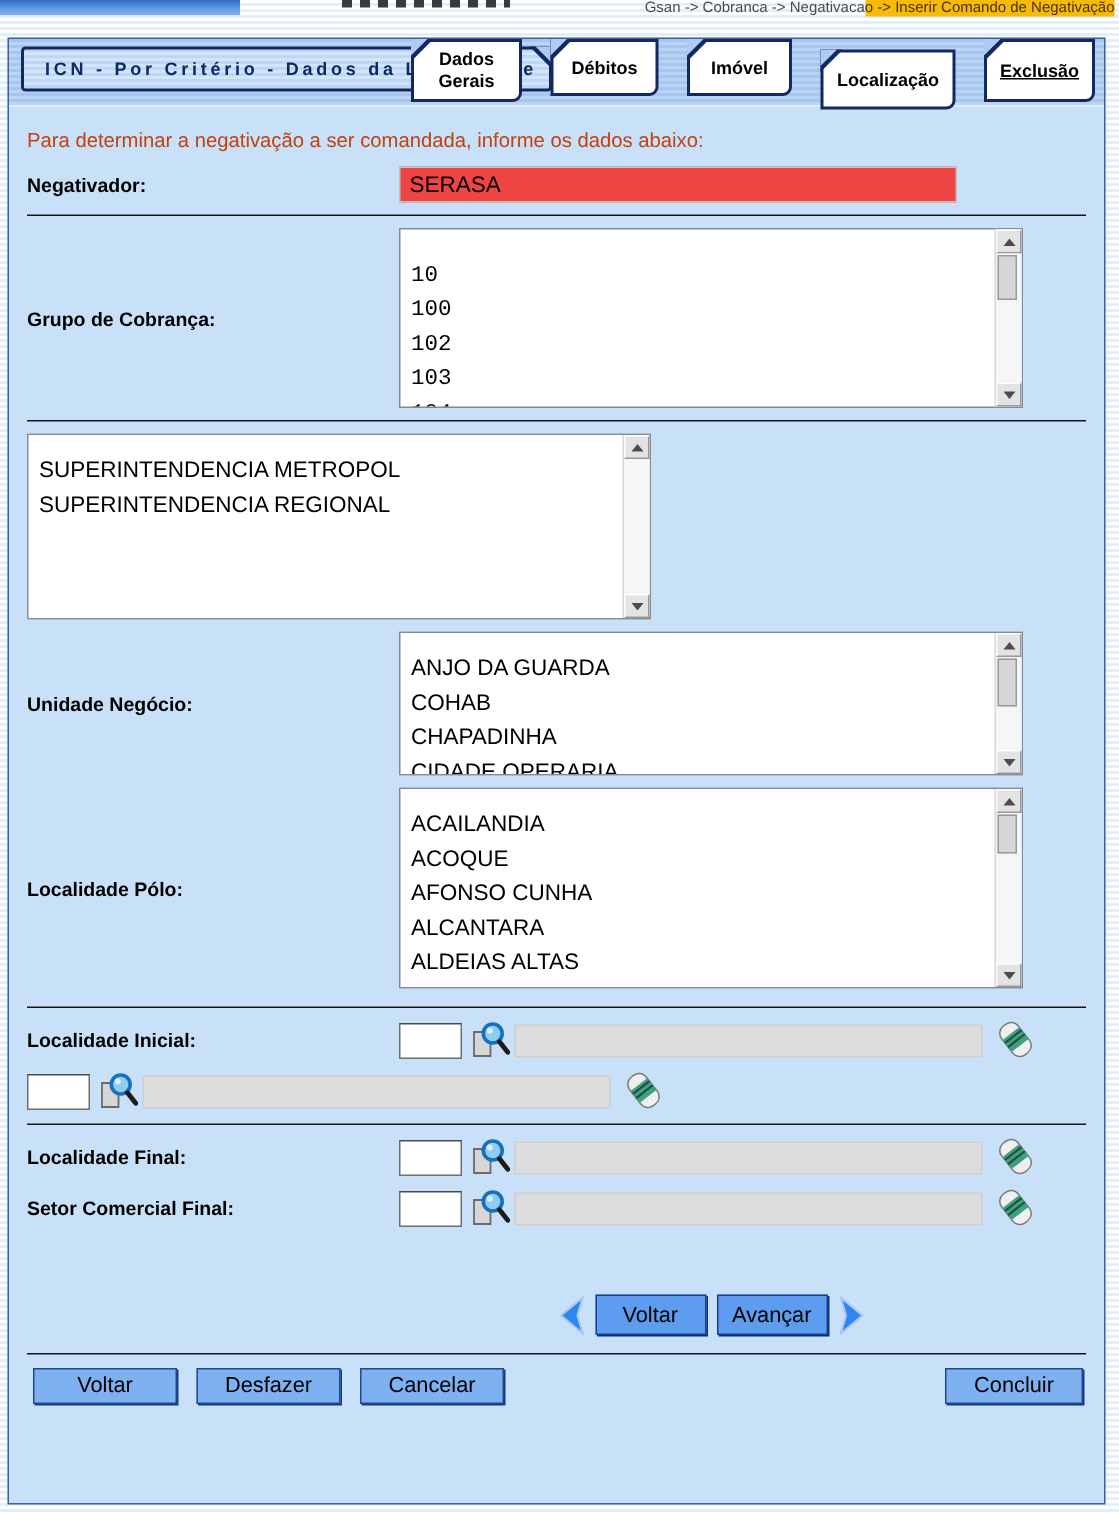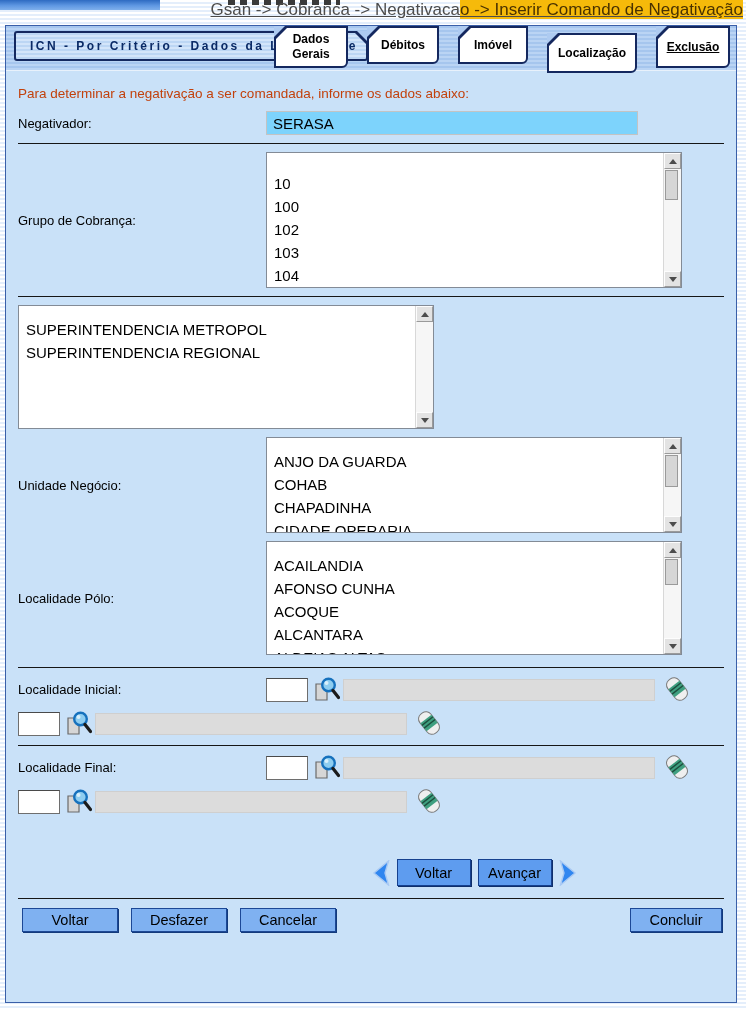--- a/index.html
+++ b/index.html
@@ -6,21 +6,21 @@
   body{
     width:746px;height:1010px;position:relative;overflow:hidden;
     font-family:"Liberation Sans",sans-serif;
     background:repeating-linear-gradient(180deg,#ffffff 0 2px,#e4eefb 2px 4px);
   }
   
   .topbar-remnant{position:absolute;left:0;top:0;width:160px;height:10px;
     background:linear-gradient(180deg,#2e6bc2 0%,#5e97e2 55%,#7fb0ec 100%);}
   .logo-remnant{position:absolute;left:228px;top:0;width:112px;height:5px;
     background:repeating-linear-gradient(90deg,#3a3a3a 0 7px,transparent 7px 12px);}
-  .breadcrumb{position:absolute;top:0;right:3px;font-size:17px;color:#4c4c4c;white-space:nowrap;text-decoration:underline;}
+  .breadcrumb{position:absolute;top:0;right:3px;font-size:10px;color:#4c4c4c;white-space:nowrap;}
   .breadcrumb .hl{background:#f6ba0a;color:#4a3200;}
 
   
   .container{position:absolute;left:5px;top:25px;width:732px;height:978px;
     background:#c9e1f8;border:1px solid #3a5fa8;box-sizing:border-box;}
 
   
   .band{position:relative;height:44px;
     background:repeating-linear-gradient(180deg,#a6c6ee 0 2px,#bad4f4 2px 4px);
     border-bottom:1px solid #e8f1fb;}
@@ -44,35 +44,35 @@
     border-style:solid;border-width:11px 11px 0 0;border-color:#aecbf1 transparent transparent transparent;}
   .tab.t-dados{width:56px;height:30px;line-height:15px;}
   .tab.t-debitos{width:54px;height:26px;line-height:26px;}
   .tab.t-imovel{width:52px;height:26px;line-height:26px;}
   .tab.t-loc{width:72px;height:28px;line-height:28px;margin-top:7px;}
   .tab.t-excl{width:56px;height:30px;line-height:30px;text-decoration:underline;}
 
   
   .instruction{font-size:13.5px;color:#c2410c;margin:15px 10px 10px 12px;}
   .field-row{display:flex;align-items:center;padding:0 10px 0 12px;}
-  .flabel{width:248px;font-size:13px;font-weight:normal;color:#000;flex:none;}
+  .flabel{width:248px;font-size:13px;font-weight:bold;color:#000;flex:none;}
   .sep{border:0;border-top:1px solid #161616;margin:8px 12px;}
 
-  .text-disabled{width:358px;height:20px;background:#7dd3fc;border:1px solid #c3c3c3;
+  .text-disabled{width:358px;height:20px;background:#ef4444;border:1px solid #c3c3c3;
     font-size:15px;color:#000;padding:1px 6px;font-family:inherit;}
 
   
   .listbox{width:416px;background:#fff;border:1px solid #838b96;display:flex;
     box-sizing:border-box;cursor:default;}
   .list-items{flex:1;overflow:hidden;padding:12px 0 0 7px;font-size:15px;line-height:23px;color:#000;}
   .list-items.pad-lg{padding-top:19px;}
-  .lb-grupo{height:136px;}
+  .lb-grupo{height:120px;font-family:Liberation Mono, monospace;}
   .lb-gerencia{height:124px;}
   .lb-unidade{height:96px;}
-  .lb-polo{height:114px;gap:42px;}
+  .lb-polo{height:134px;gap:42px;}
   .option{white-space:nowrap;}
 
   
   .sb{width:17px;flex:none;background:#f3f3f3;border-left:1px solid #d8d8d8;
     display:flex;flex-direction:column;}
   .sb-btn{height:16px;flex:none;background:#e3e3e3;border:1px solid #fdfdfd;
     border-right-color:#9a9a9a;border-bottom-color:#9a9a9a;
     display:flex;align-items:center;justify-content:center;cursor:pointer;box-sizing:border-box;}
   .tri-up{width:0;height:0;border-left:4px solid transparent;border-right:4px solid transparent;
     border-bottom:5px solid #4c4c4c;}
@@ -198,22 +198,22 @@
           </div>
       </div>
     </div>
   </div>
 
   <div class="field-row" style="margin-top:8px;">
     <span class="flabel">Localidade Pólo:</span>
     <div class="listbox lb-polo">
       <div class="list-items">
         <div class="option">ACAILANDIA</div>
+        <div class="option">ACOQUE</div>
         <div class="option">AFONSO CUNHA</div>
-        <div class="option">ACOQUE</div>
         <div class="option">ALCANTARA</div>
         <div class="option">ALDEIAS ALTAS</div>
       </div>
       <div class="sb">
         <div class="sb-btn">
             <span class="tri-up"></span>
           </div>
         <div class="sb-track">
             <div class="sb-thumb" style="height:26px;"></div>
           </div>
@@ -296,20 +296,21 @@
           <rect x="5" y="1" width="14" height="24" rx="6" fill="#efefef" stroke="#7a7a7a" stroke-width="1"></rect>
           <rect x="5" y="8" width="14" height="10" fill="#3f9f80"></rect>
           <line x1="5" y1="10.5" x2="19" y2="10.5" stroke="#1c4f3e" stroke-width="1.4"></line>
           <line x1="5" y1="14" x2="19" y2="14" stroke="#1c4f3e" stroke-width="1.4"></line>
         </g>
       </svg>
     </button>
   </div>
 
   <div class="field-row lookup-row">
+    <span class="flabel">Setor Comercial Final:</span>
     <input class="code-input" value="" style="">
     <button class="icon-btn">
       <svg width="27" height="27" viewBox="0 0 27 27">
         <path d="M3 8 h8 l3 3 v13 h-11 z" fill="#d6d6d6" stroke="#6a6a6a" stroke-width="1.2"></path>
         <path d="M11 8 l3 3 h-3 z" fill="#f2f2f2" stroke="#6a6a6a" stroke-width="0.8"></path>
         <circle cx="15.5" cy="9" r="6.3" fill="#8ecdf0" stroke="#1671bd" stroke-width="2.4"></circle>
         <circle cx="13.5" cy="7" r="2" fill="#d8effb" stroke="none"></circle>
         <line x1="20" y1="14.5" x2="25.5" y2="21.5" stroke="#1b1b1b" stroke-width="3.2" stroke-linecap="round"></line>
       </svg>
     </button>

